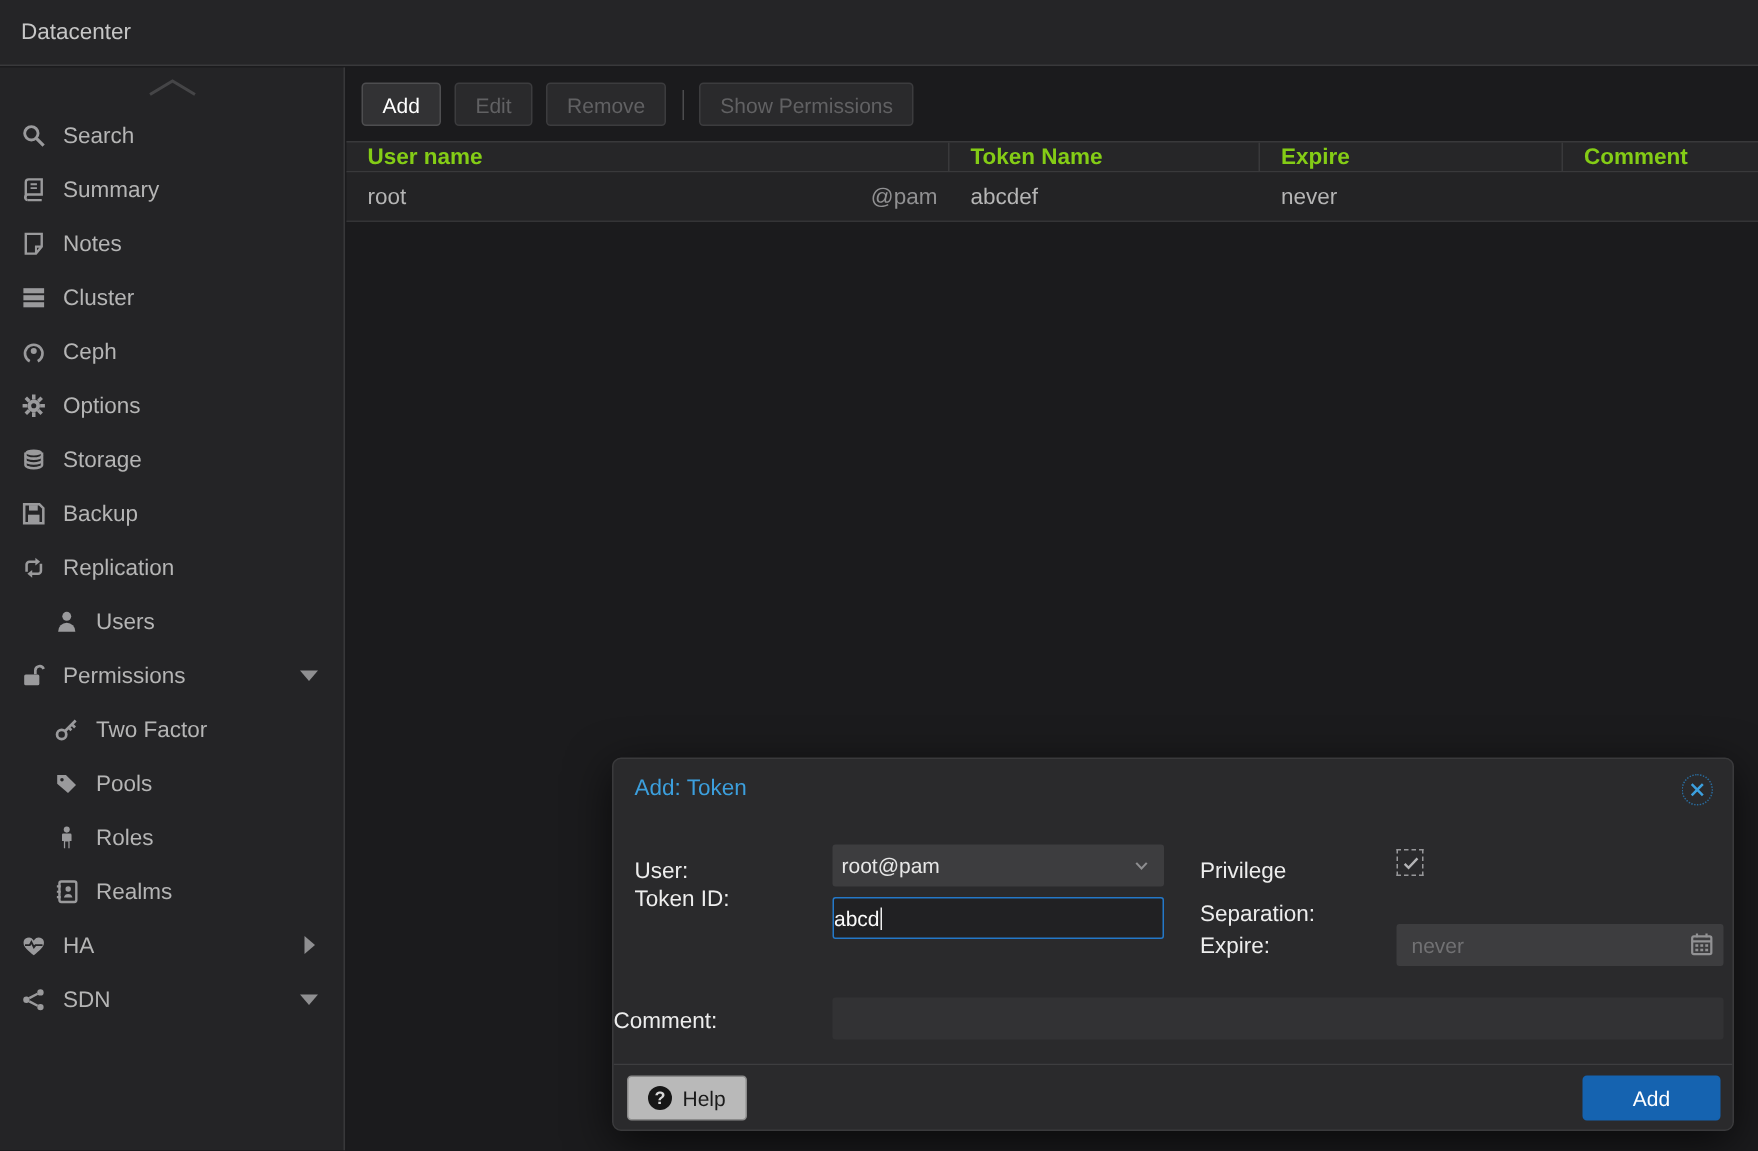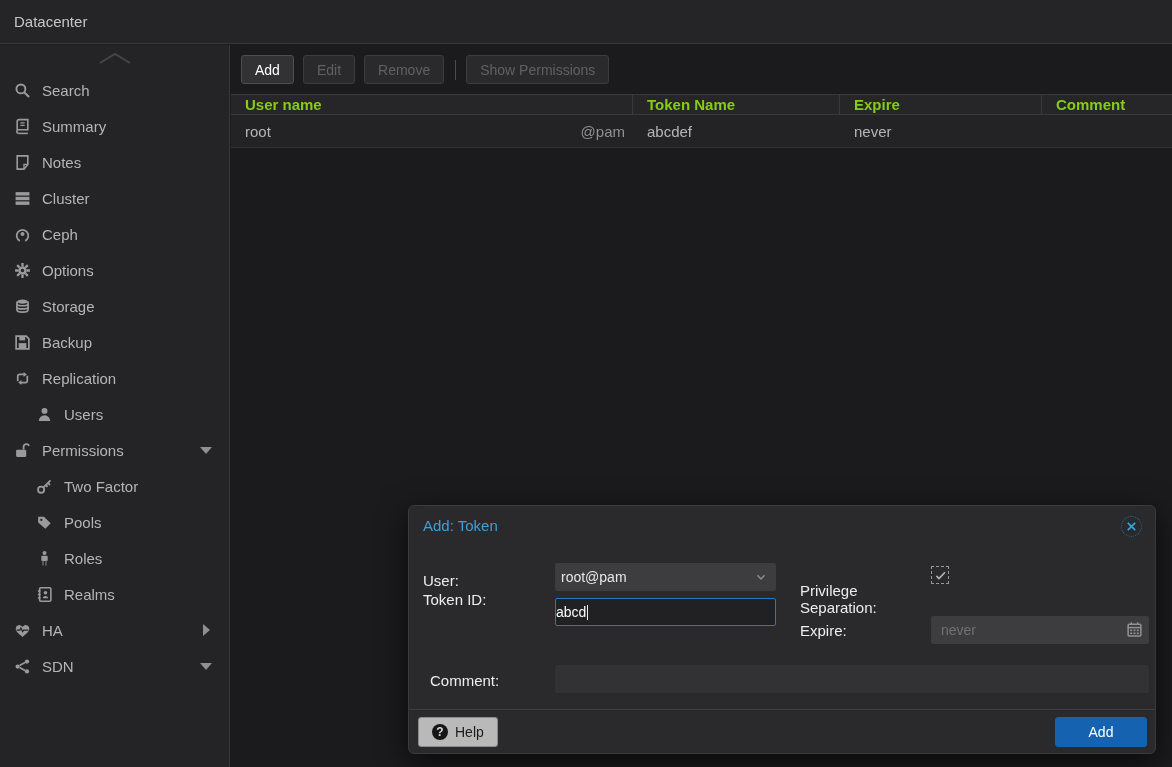--- a/index.html
+++ b/index.html
@@ -390,21 +390,21 @@
         </svg>
     </span>
   </div>
 
   <div class="dlg-label" style="left:14px; top:85px;">Token ID:</div>
   <div class="field input-focus">
     <span>abcd</span>
     <span class="cursorbar"></span>
   </div>
 
-  <div class="dlg-label" style="left:391px; top:76px; width:100px; line-height:17px;">Privilege Separation:</div>
+  <div class="dlg-label" style="left:391px; top:60px; width:100px; line-height:29px;">Privilege Separation:</div>
   <div class="checkbox">
     <span>
       <svg width="13" height="13" viewBox="0 0 16 16">
           <path d="M3 8.5 l3.2 3.2 L13.5 4" fill="none" stroke="currentColor" stroke-width="2"></path>
         </svg>
     </span>
   </div>
 
   <div class="dlg-label" style="left:391px; top:116px;">Expire:</div>
   <div class="field expire-field">
@@ -419,21 +419,21 @@
             <rect x="7.1" y="8" width="1.8" height="1.6"></rect>
             <rect x="10.2" y="8" width="1.8" height="1.6"></rect>
             <rect x="4" y="10.8" width="1.8" height="1.6"></rect>
             <rect x="7.1" y="10.8" width="1.8" height="1.6"></rect>
             <rect x="10.2" y="10.8" width="1.8" height="1.6"></rect>
           </g>
         </svg>
     </span>
   </div>
 
-  <div class="dlg-label" style="left:21px; top:166px;">Comment:</div>
+  <div class="dlg-label" style="left:0; top:166px;">Comment:</div>
   <div class="field comment-field">
     <input type="text" value="" style="">
   </div>
 
   <div class="dlg-footer">
     <div class="help-btn">
       <span class="help-q">?</span>
       <span>Help</span>
     </div>
     <div class="add-btn">Add</div>

